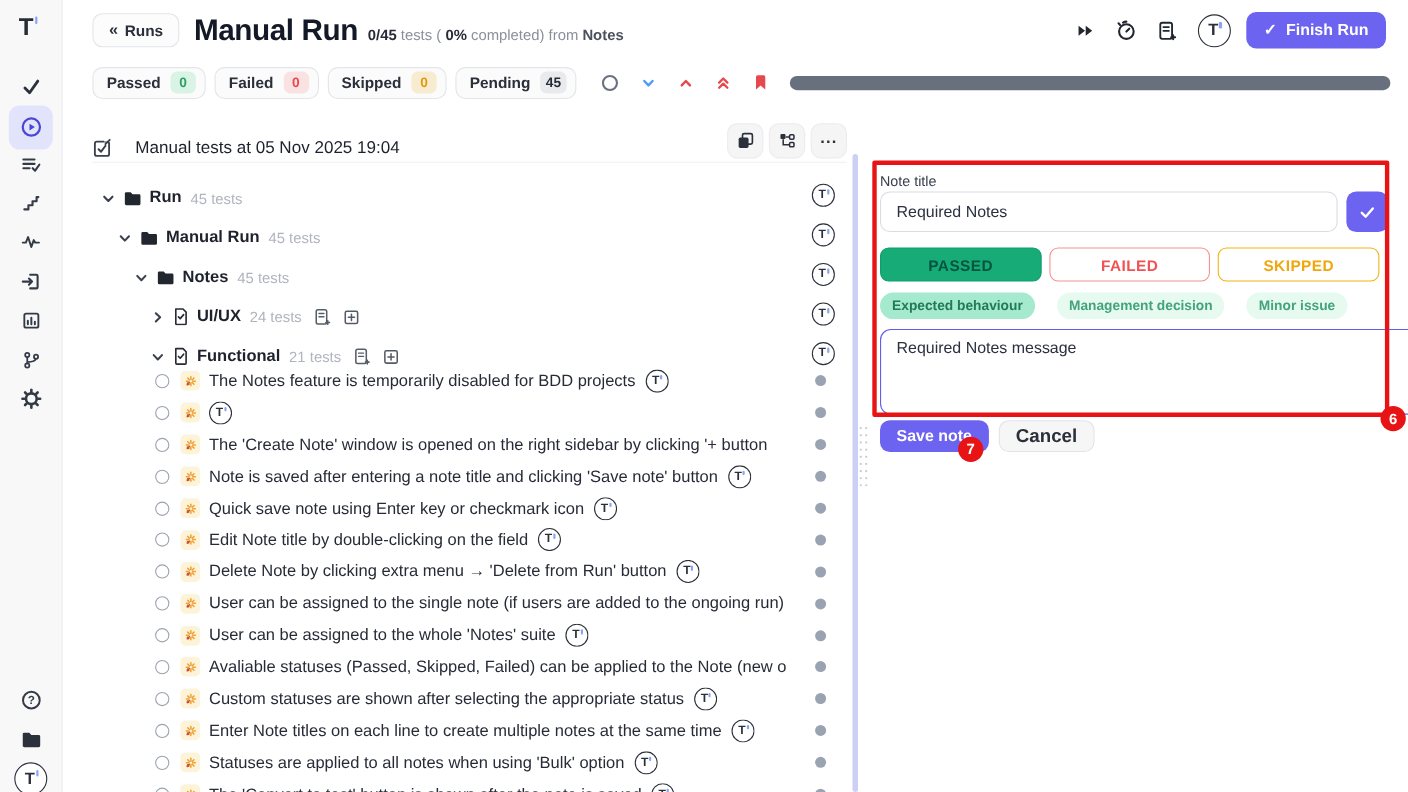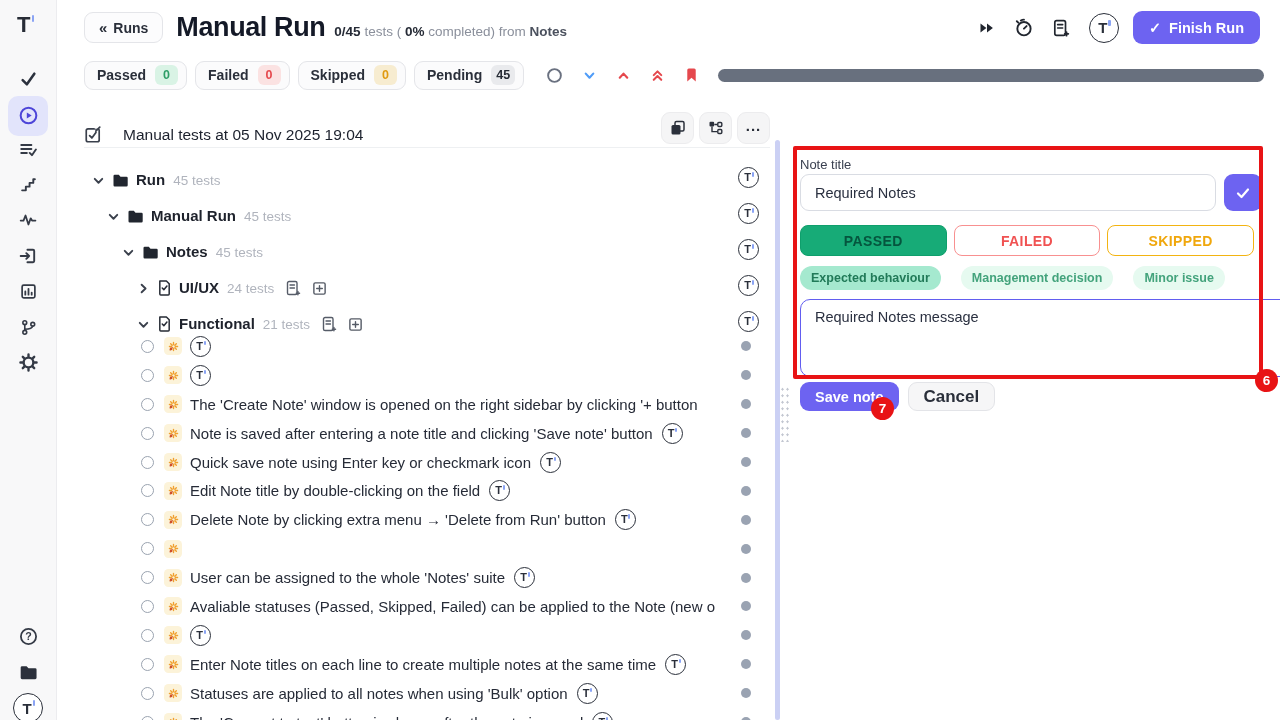--- a/index.html
+++ b/index.html
@@ -486,20 +486,21 @@
       <span class="radio"></span>
       <span class="spark">
           <svg width="13" height="13" viewBox="0 0 16 16">
             <g stroke="#f0a030" stroke-width="1.7" stroke-linecap="round">
               <path d="M10.2 8 H13 M9.6 9.6 l1.9 1.9 M8 10.2 V13 M6.4 6.4 L4.5 4.5 M8 5.8 V3 M9.6 6.4 l1.9 -1.9 M5.8 8 H3"></path>
             </g>
             <path d="M6.4 9.6 L4 12 M4 12 l0.4 -1.8 M4 12 l1.8 -0.4" stroke="#cf4f28" stroke-width="1.7" stroke-linecap="round" fill="none"></path>
           </svg>
         </span>
       <span class="ttl-wrap">
+          <span class="ttl">The Notes feature is temporarily disabled for BDD projects</span>
           <span class="tbadge ">
             <span class="tb-t">T</span>
             <span class="tb-k"></span>
           </span>
         </span>
       <span class="gdot"></span>
     </div>
       <div class="test-row">
       <span class="radio"></span>
       <span class="spark">
@@ -612,20 +613,23 @@
       <div class="test-row">
       <span class="radio"></span>
       <span class="spark">
           <svg width="13" height="13" viewBox="0 0 16 16">
             <g stroke="#f0a030" stroke-width="1.7" stroke-linecap="round">
               <path d="M10.2 8 H13 M9.6 9.6 l1.9 1.9 M8 10.2 V13 M6.4 6.4 L4.5 4.5 M8 5.8 V3 M9.6 6.4 l1.9 -1.9 M5.8 8 H3"></path>
             </g>
             <path d="M6.4 9.6 L4 12 M4 12 l0.4 -1.8 M4 12 l1.8 -0.4" stroke="#cf4f28" stroke-width="1.7" stroke-linecap="round" fill="none"></path>
           </svg>
         </span>
+      <span class="ttl-wrap">
+          <span class="ttl">User can be assigned to the single note (if users are added to the ongoing run)</span>
+        </span>
       <span class="gdot"></span>
     </div>
       <div class="test-row">
       <span class="radio"></span>
       <span class="spark">
           <svg width="13" height="13" viewBox="0 0 16 16">
             <g stroke="#f0a030" stroke-width="1.7" stroke-linecap="round">
               <path d="M10.2 8 H13 M9.6 9.6 l1.9 1.9 M8 10.2 V13 M6.4 6.4 L4.5 4.5 M8 5.8 V3 M9.6 6.4 l1.9 -1.9 M5.8 8 H3"></path>
             </g>
             <path d="M6.4 9.6 L4 12 M4 12 l0.4 -1.8 M4 12 l1.8 -0.4" stroke="#cf4f28" stroke-width="1.7" stroke-linecap="round" fill="none"></path>
@@ -659,20 +663,21 @@
       <span class="radio"></span>
       <span class="spark">
           <svg width="13" height="13" viewBox="0 0 16 16">
             <g stroke="#f0a030" stroke-width="1.7" stroke-linecap="round">
               <path d="M10.2 8 H13 M9.6 9.6 l1.9 1.9 M8 10.2 V13 M6.4 6.4 L4.5 4.5 M8 5.8 V3 M9.6 6.4 l1.9 -1.9 M5.8 8 H3"></path>
             </g>
             <path d="M6.4 9.6 L4 12 M4 12 l0.4 -1.8 M4 12 l1.8 -0.4" stroke="#cf4f28" stroke-width="1.7" stroke-linecap="round" fill="none"></path>
           </svg>
         </span>
       <span class="ttl-wrap">
+          <span class="ttl">Custom statuses are shown after selecting the appropriate status</span>
           <span class="tbadge ">
             <span class="tb-t">T</span>
             <span class="tb-k"></span>
           </span>
         </span>
       <span class="gdot"></span>
     </div>
       <div class="test-row">
       <span class="radio"></span>
       <span class="spark">

